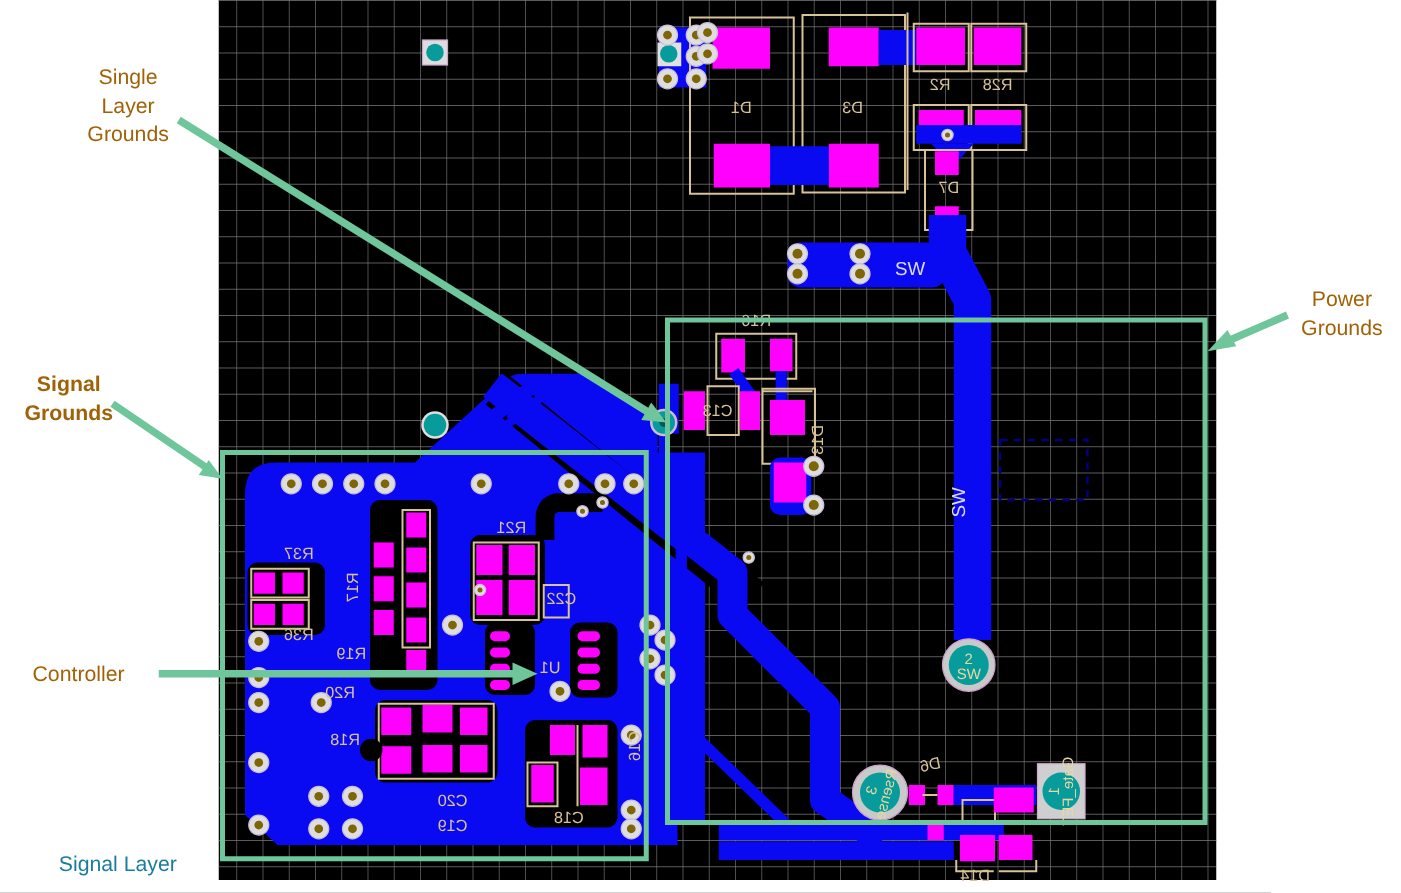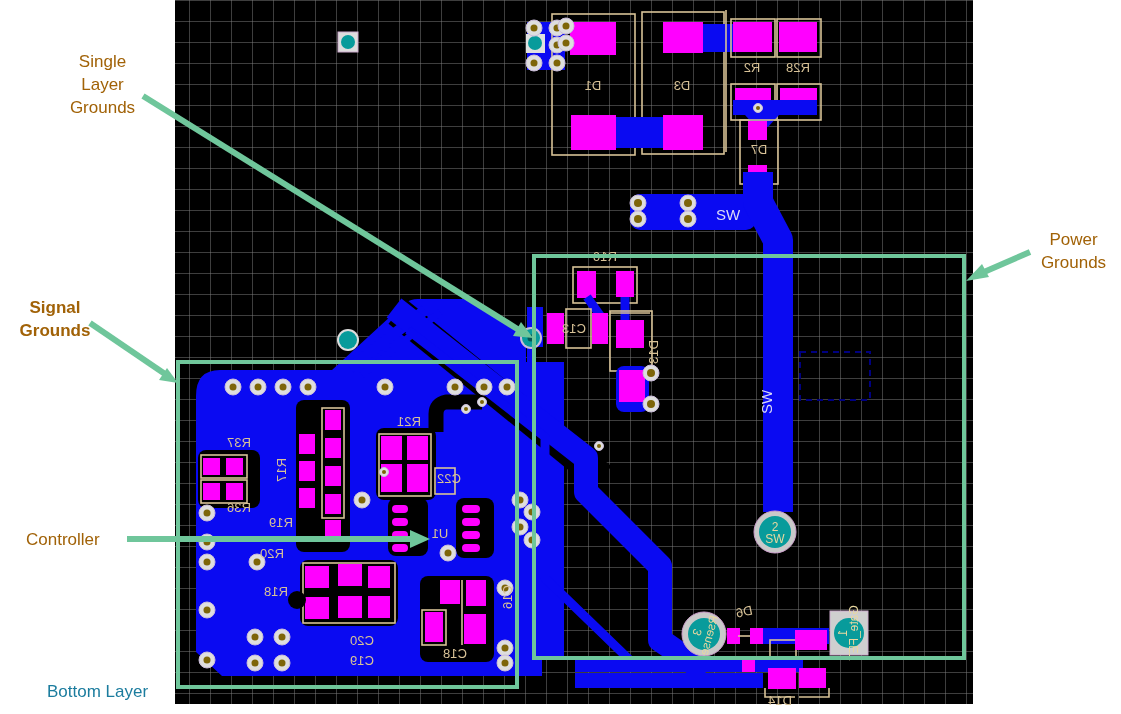--- a/index.html
+++ b/index.html
@@ -388,15 +388,15 @@
     <div>Grounds</div>
   </div>
   <div class="ann" style="left:1026px;top:228px;width:95px;">
     <div>Power</div>
     <div>Grounds</div>
   </div>
   <div class="ann ann-left" style="left:26px;top:528px;">
     <div>Controller</div>
   </div>
   <div class="bl-label" style="left:47px;top:682px;">
-    <span>Bottom Layer</span>
+    <span>Signal Layer</span>
   </div>
 </div>
 
 </body></html>

